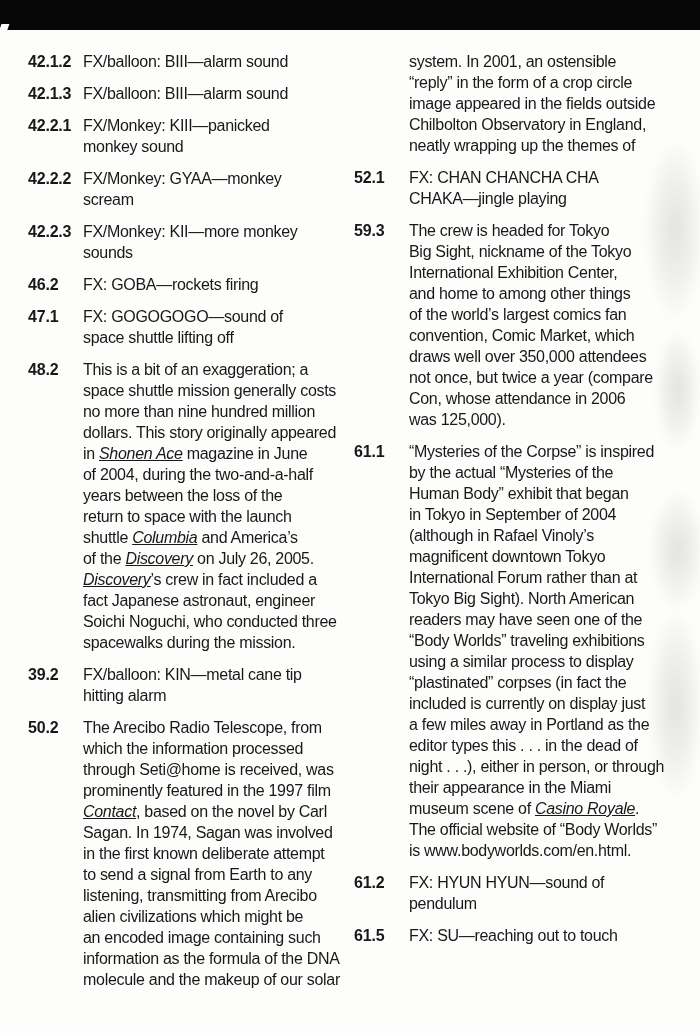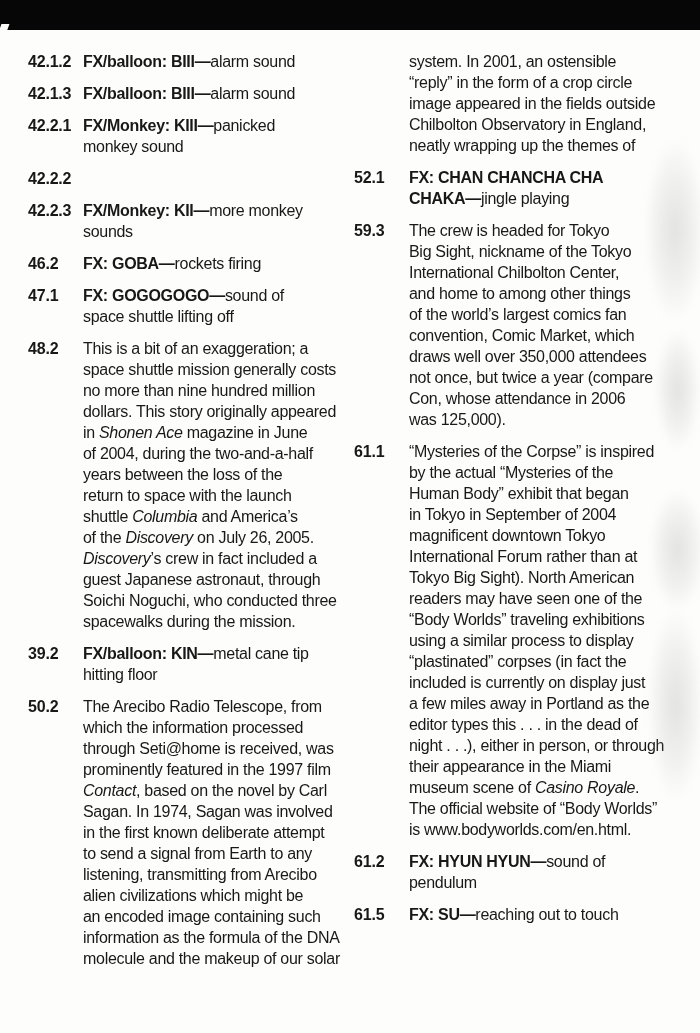--- a/index.html
+++ b/index.html
@@ -53,22 +53,22 @@
     line-height: 21px;
     letter-spacing: -0.2px;
   }
   .entry-body { flex: 1; }
   .line {
     font-size: 16px;
     line-height: 21px;
     letter-spacing: -0.3px;
     white-space: nowrap;
   }
-  .seg-b { font-weight: bold; }
-  .seg-i { font-style: italic; }
+  .seg-b { font-weight: normal; }
+  .seg-i { font-style: italic; text-decoration: underline; }
   
   .smudge {
     position: absolute;
     pointer-events: none;
     background: radial-gradient(ellipse at center, rgba(160,160,160,0.28) 0%, rgba(160,160,160,0.12) 45%, rgba(160,160,160,0) 72%);
     filter: blur(3px);
   }
   .smudge-1 { left: 645px; top: 140px;  width: 60px; height: 180px; }
   .smudge-2 { left: 650px; top: 490px;  width: 55px; height: 120px; }
   .smudge-3 { left: 648px; top: 610px;  width: 55px; height: 190px; }
@@ -98,20 +98,24 @@
         </div>
         <div class="entry">
           <div class="entry-num">42.2.1</div>
           <div class="entry-body">
             <div class="line"><span class="seg-b">FX/Monkey: KIII—</span><span>panicked</span></div>
             <div class="line"><span>monkey sound</span></div>
           </div>
         </div>
         <div class="entry">
           <div class="entry-num">42.2.2</div>
+          <div class="entry-body">
+            <div class="line"><span class="seg-b">FX/Monkey: GYAA—</span><span>monkey</span></div>
+            <div class="line"><span>scream</span></div>
+          </div>
         </div>
         <div class="entry">
           <div class="entry-num">42.2.3</div>
           <div class="entry-body">
             <div class="line"><span class="seg-b">FX/Monkey: KII—</span><span>more monkey</span></div>
             <div class="line"><span>sounds</span></div>
           </div>
         </div>
         <div class="entry">
           <div class="entry-num">46.2</div>
@@ -133,30 +137,30 @@
             <div class="line"><span>space shuttle mission generally costs</span></div>
             <div class="line"><span>no more than nine hundred million</span></div>
             <div class="line"><span>dollars. This story originally appeared</span></div>
             <div class="line"><span>in </span><span class="seg-i">Shonen Ace</span><span> magazine in June</span></div>
             <div class="line"><span>of 2004, during the two-and-a-half</span></div>
             <div class="line"><span>years between the loss of the</span></div>
             <div class="line"><span>return to space with the launch</span></div>
             <div class="line"><span>shuttle </span><span class="seg-i">Columbia</span><span> and America’s</span></div>
             <div class="line"><span>of the </span><span class="seg-i">Discovery</span><span> on July 26, 2005.</span></div>
             <div class="line"><span class="seg-i">Discovery</span><span>’s crew in fact included a</span></div>
-            <div class="line"><span>guest Japanese astronaut, through</span></div>
+            <div class="line"><span>fact Japanese astronaut, engineer</span></div>
             <div class="line"><span>Soichi Noguchi, who conducted three</span></div>
             <div class="line"><span>spacewalks during the mission.</span></div>
           </div>
         </div>
         <div class="entry">
           <div class="entry-num">39.2</div>
           <div class="entry-body">
             <div class="line"><span class="seg-b">FX/balloon: KIN—</span><span>metal cane tip</span></div>
-            <div class="line"><span>hitting floor</span></div>
+            <div class="line"><span>hitting alarm</span></div>
           </div>
         </div>
         <div class="entry">
           <div class="entry-num">50.2</div>
           <div class="entry-body">
             <div class="line"><span>The Arecibo Radio Telescope, from</span></div>
             <div class="line"><span>which the information processed</span></div>
             <div class="line"><span>through Seti@home is received, was</span></div>
             <div class="line"><span>prominently featured in the 1997 film</span></div>
             <div class="line"><span class="seg-i">Contact</span><span>, based on the novel by Carl</span></div>
@@ -187,37 +191,38 @@
           <div class="entry-body">
             <div class="line"><span class="seg-b">FX: CHAN CHANCHA CHA</span></div>
             <div class="line"><span class="seg-b">CHAKA—</span><span>jingle playing</span></div>
           </div>
         </div>
         <div class="entry">
           <div class="entry-num">59.3</div>
           <div class="entry-body">
             <div class="line"><span>The crew is headed for Tokyo</span></div>
             <div class="line"><span>Big Sight, nickname of the Tokyo</span></div>
-            <div class="line"><span>International Chilbolton Center,</span></div>
+            <div class="line"><span>International Exhibition Center,</span></div>
             <div class="line"><span>and home to among other things</span></div>
             <div class="line"><span>of the world’s largest comics fan</span></div>
             <div class="line"><span>convention, Comic Market, which</span></div>
             <div class="line"><span>draws well over 350,000 attendees</span></div>
             <div class="line"><span>not once, but twice a year (compare</span></div>
             <div class="line"><span>Con, whose attendance in 2006</span></div>
             <div class="line"><span>was 125,000).</span></div>
           </div>
         </div>
         <div class="entry">
           <div class="entry-num">61.1</div>
           <div class="entry-body">
             <div class="line"><span>“Mysteries of the Corpse” is inspired</span></div>
             <div class="line"><span>by the actual “Mysteries of the</span></div>
             <div class="line"><span>Human Body” exhibit that began</span></div>
             <div class="line"><span>in Tokyo in September of 2004</span></div>
+            <div class="line"><span>(although in Rafael Vinoly’s</span></div>
             <div class="line"><span>magnificent downtown Tokyo</span></div>
             <div class="line"><span>International Forum rather than at</span></div>
             <div class="line"><span>Tokyo Big Sight). North American</span></div>
             <div class="line"><span>readers may have seen one of the</span></div>
             <div class="line"><span>“Body Worlds” traveling exhibitions</span></div>
             <div class="line"><span>using a similar process to display</span></div>
             <div class="line"><span>“plastinated” corpses (in fact the</span></div>
             <div class="line"><span>included is currently on display just</span></div>
             <div class="line"><span>a few miles away in Portland as the</span></div>
             <div class="line"><span>editor types this . . . in the dead of</span></div>

